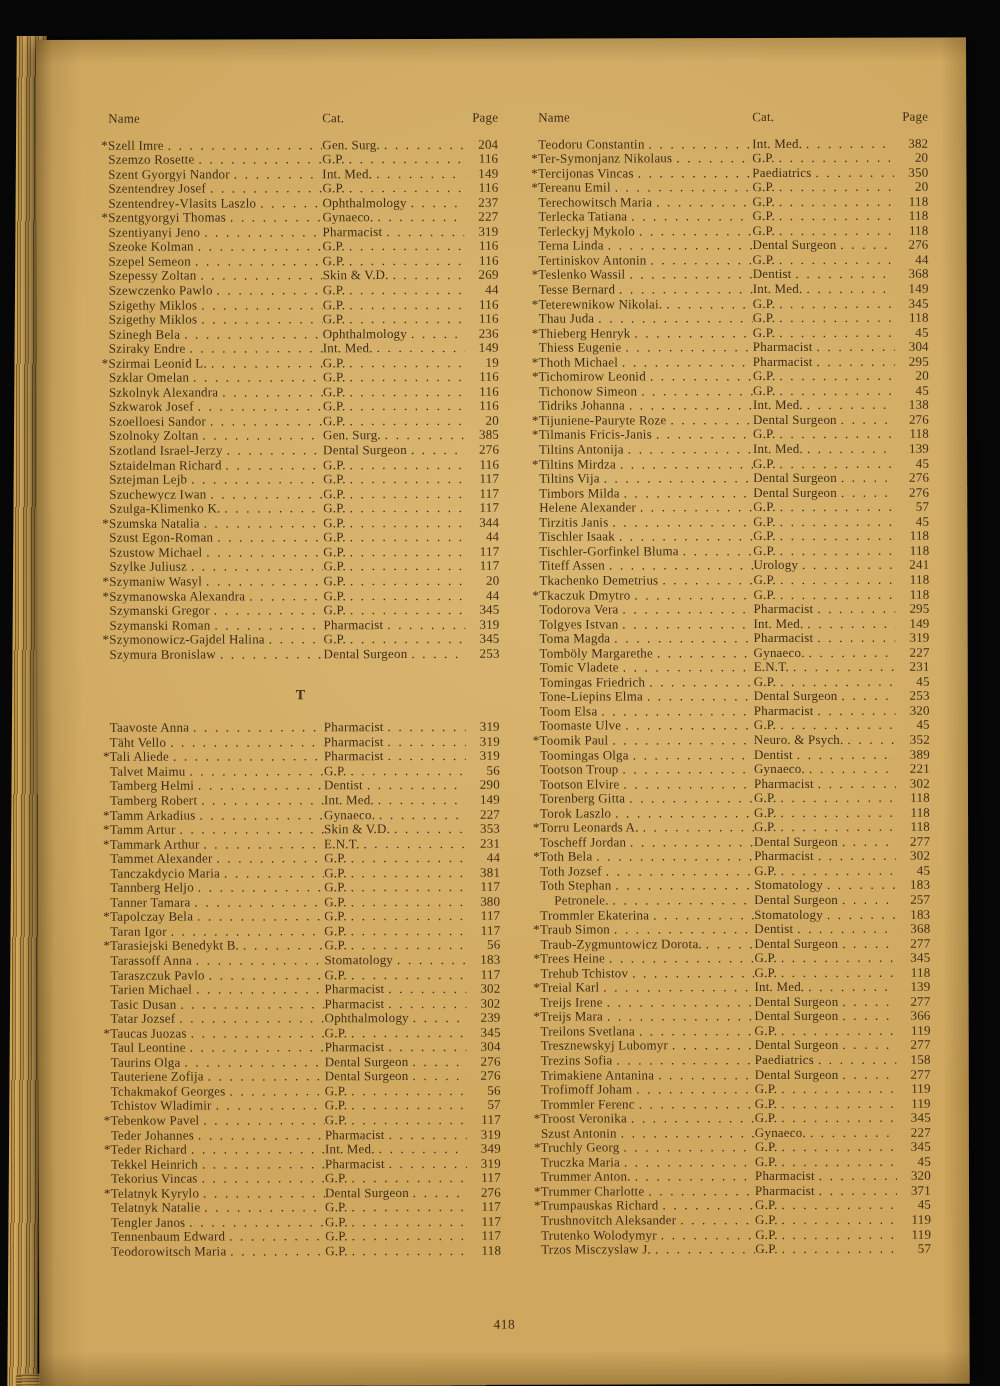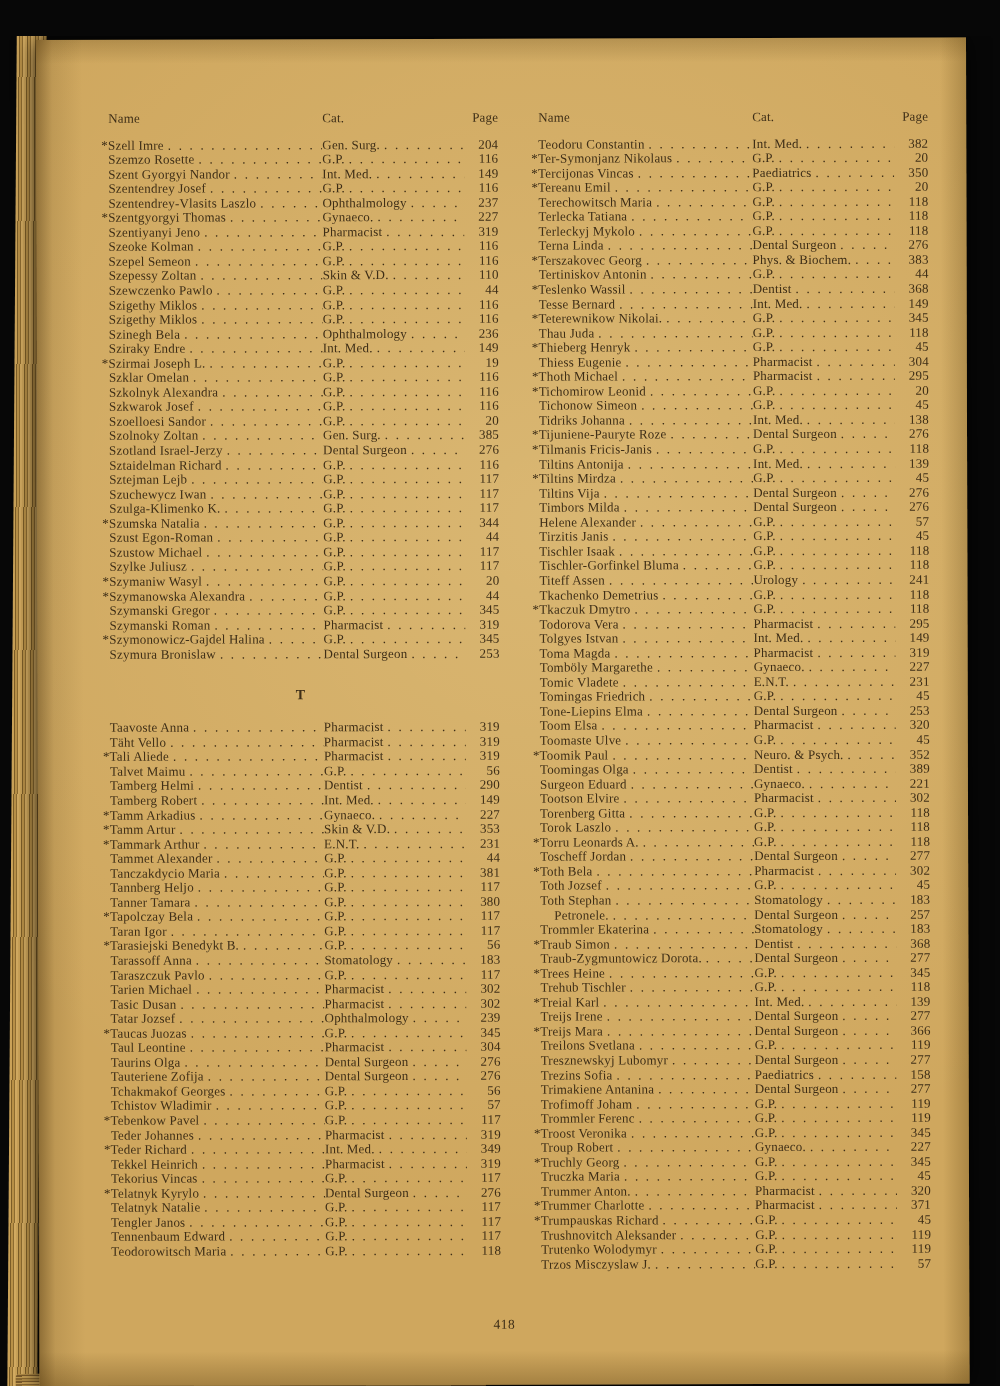--- a/index.html
+++ b/index.html
@@ -235,21 +235,21 @@
             </div>
             <div class="row">
               <span class="ncell">
                 <span class="txt">Szepessy Zoltan</span>
                 <span class="lead"></span>
               </span>
               <span class="ccell">
                 <span class="txt">Skin &amp; V.D.</span>
                 <span class="lead"></span>
               </span>
-              <span class="pcell">110</span>
+              <span class="pcell">269</span>
             </div>
             <div class="row">
               <span class="ncell">
                 <span class="txt">Szewczenko Pawlo</span>
                 <span class="lead"></span>
               </span>
               <span class="ccell">
                 <span class="txt">G.P.</span>
                 <span class="lead"></span>
               </span>
@@ -294,21 +294,21 @@
                 <span class="lead"></span>
               </span>
               <span class="ccell">
                 <span class="txt">Int. Med.</span>
                 <span class="lead"></span>
               </span>
               <span class="pcell">149</span>
             </div>
             <div class="row starred">
               <span class="ncell">
-                <span class="txt">*Szirmai Joseph L.</span>
+                <span class="txt">*Szirmai Leonid L.</span>
                 <span class="lead"></span>
               </span>
               <span class="ccell">
                 <span class="txt">G.P.</span>
                 <span class="lead"></span>
               </span>
               <span class="pcell">19</span>
             </div>
             <div class="row">
               <span class="ncell">
@@ -1035,31 +1035,20 @@
               <span class="ncell">
                 <span class="txt">Terna Linda</span>
                 <span class="lead"></span>
               </span>
               <span class="ccell">
                 <span class="txt">Dental Surgeon</span>
                 <span class="lead"></span>
               </span>
               <span class="pcell">276</span>
             </div>
-            <div class="row starred">
-              <span class="ncell">
-                <span class="txt">*Terszakovec Georg</span>
-                <span class="lead"></span>
-              </span>
-              <span class="ccell">
-                <span class="txt">Phys. &amp; Biochem.</span>
-                <span class="lead"></span>
-              </span>
-              <span class="pcell">383</span>
-            </div>
             <div class="row">
               <span class="ncell">
                 <span class="txt">Tertiniskov Antonin</span>
                 <span class="lead"></span>
               </span>
               <span class="ccell">
                 <span class="txt">G.P.</span>
                 <span class="lead"></span>
               </span>
               <span class="pcell">44</span>
@@ -1433,21 +1422,21 @@
                 <span class="lead"></span>
               </span>
               <span class="ccell">
                 <span class="txt">Dentist</span>
                 <span class="lead"></span>
               </span>
               <span class="pcell">389</span>
             </div>
             <div class="row">
               <span class="ncell">
-                <span class="txt">Surgeon Eduard</span>
+                <span class="txt">Tootson Troup</span>
                 <span class="lead"></span>
               </span>
               <span class="ccell">
                 <span class="txt">Gynaeco.</span>
                 <span class="lead"></span>
               </span>
               <span class="pcell">221</span>
             </div>
             <div class="row">
               <span class="ncell">
@@ -1587,21 +1576,21 @@
                 <span class="lead"></span>
               </span>
               <span class="ccell">
                 <span class="txt">G.P.</span>
                 <span class="lead"></span>
               </span>
               <span class="pcell">345</span>
             </div>
             <div class="row">
               <span class="ncell">
-                <span class="txt">Trehub Tischler</span>
+                <span class="txt">Trehub Tchistov</span>
                 <span class="lead"></span>
               </span>
               <span class="ccell">
                 <span class="txt">G.P.</span>
                 <span class="lead"></span>
               </span>
               <span class="pcell">118</span>
             </div>
             <div class="row starred">
               <span class="ncell">
@@ -1708,21 +1697,21 @@
                 <span class="lead"></span>
               </span>
               <span class="ccell">
                 <span class="txt">G.P.</span>
                 <span class="lead"></span>
               </span>
               <span class="pcell">345</span>
             </div>
             <div class="row">
               <span class="ncell">
-                <span class="txt">Troup Robert</span>
+                <span class="txt">Szust Antonin</span>
                 <span class="lead"></span>
               </span>
               <span class="ccell">
                 <span class="txt">Gynaeco.</span>
                 <span class="lead"></span>
               </span>
               <span class="pcell">227</span>
             </div>
             <div class="row starred">
               <span class="ncell">

